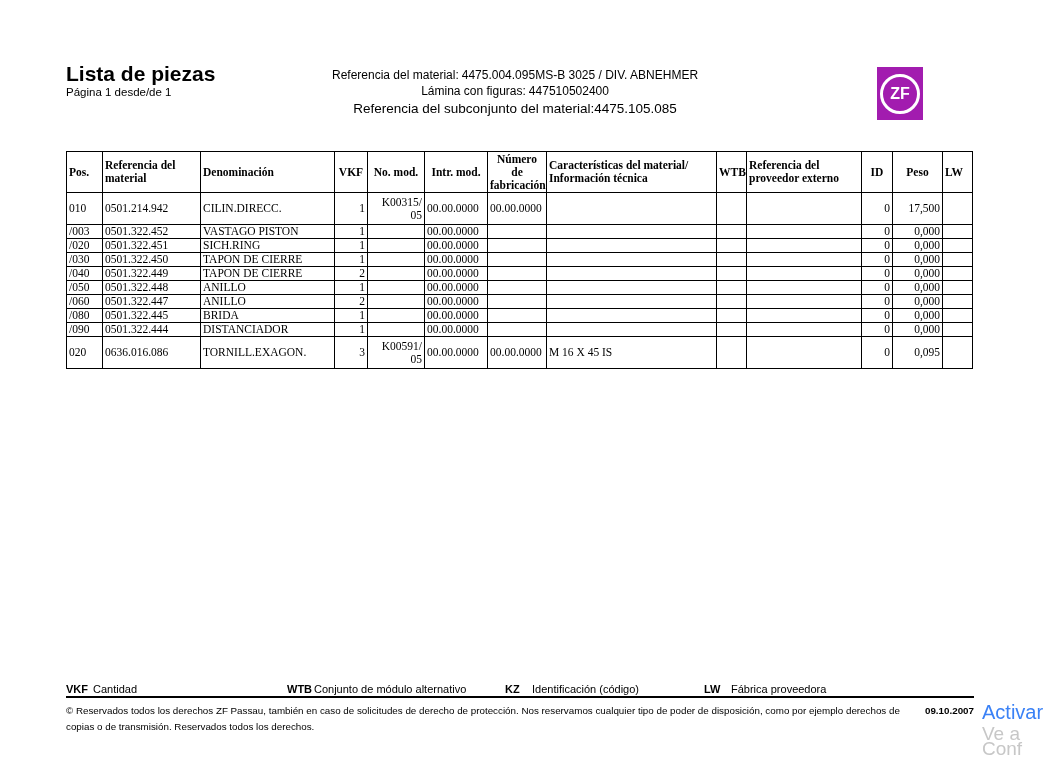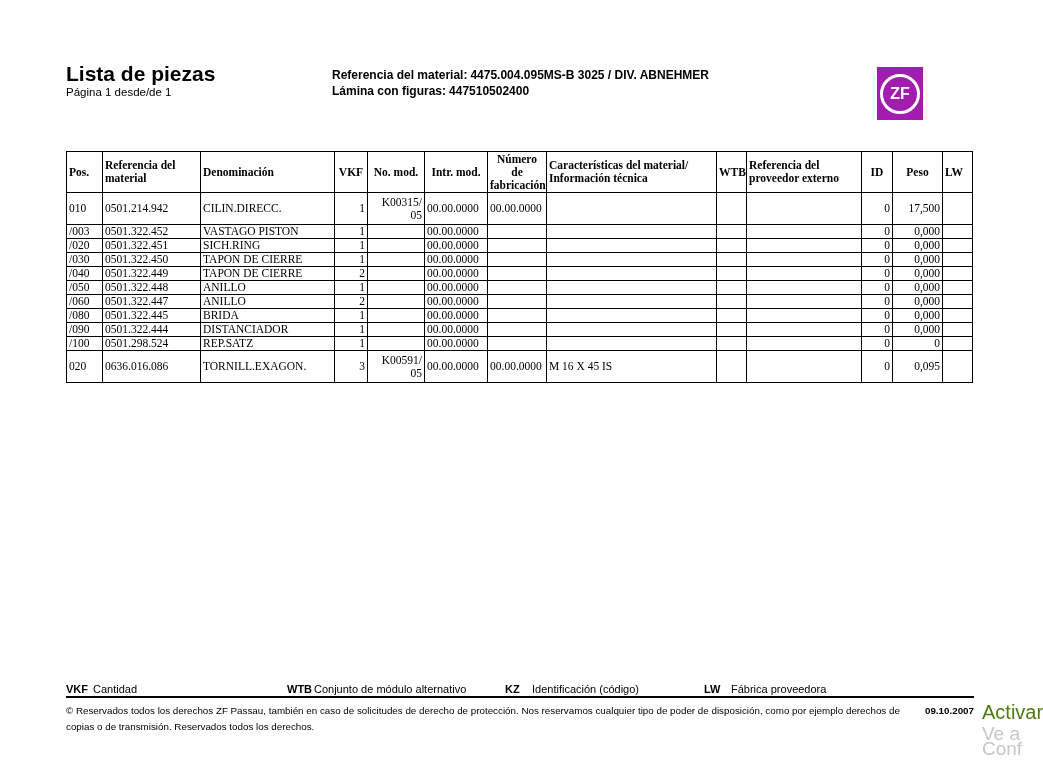--- a/index.html
+++ b/index.html
@@ -11,21 +11,21 @@
     font-family:"Liberation Sans", sans-serif;
     color:#000;
   }
 
   
   .title-block { position:absolute; left:66px; top:63px; }
   .title-main { font-size:21px; font-weight:700; line-height:22px; }
   .title-sub  { font-size:11.5px; line-height:13px; margin-top:1px; }
 
   
-  .header-info { position:absolute; left:332px; top:67px; font-weight:bold; }
+  .header-info { position:absolute; left:332px; top:67px; font-weight:normal;text-align:center; }
   .hi-line { font-size:12px; line-height:16px; white-space:nowrap; }
   .hi-line .val { margin-left:3px; }
   .hi-line .division { margin-left:0; }
   .hi-line3 { font-size:13.5px; line-height:17px; margin-top:1px; white-space:nowrap; }
 
   
   .zf-logo {
     position:absolute; left:877px; top:67px; width:46px; height:53px;
     background:#a21caf; display:flex; align-items:center; justify-content:center;
   }
@@ -72,34 +72,35 @@
   .legend-rule { position:absolute; left:66px; top:696px; width:908px; height:2px; background:#000; }
 
   
   .copyright { position:absolute; left:66px; top:703px; width:908px; font-size:9.8px; line-height:16px; }
   .cop-l1 { display:flex; }
   .cop-text { white-space:nowrap; }
   .cop-date { font-weight:bold; margin-left:auto; white-space:nowrap; }
 
   
   .watermark { position:absolute; left:982px; top:701px; }
-  .wm-1 { font-size:20px; line-height:22px; color:#4d7c0f; }
+  .wm-1 { font-size:20px; line-height:22px; color:#3b82f6; }
   .wm-2 { font-size:19px; line-height:15px; color:#c7c7c7; margin-top:3px; }
 </style>
 </head>
 <body>
 
 <div class="title-block">
   <div class="title-main">Lista de piezas</div>
   <div class="title-sub">Página 1 desde/de 1</div>
 </div>
 
 <div class="header-info">
   <div class="hi-line"><span>Referencia del material:</span><span class="val">4475.004.095</span><span class="division">MS-B 3025 / DIV. ABNEHMER</span></div>
   <div class="hi-line"><span>Lámina con figuras:</span><span class="val">447510502400</span></div>
+  <div class="hi-line3"><span>Referencia del subconjunto del material:</span><span class="val">4475.105.085</span></div>
 </div>
 
 <div class="zf-logo">
   <div class="zf-circle">
     <span class="zf-text">ZF</span>
   </div>
 </div>
 
 <table class="parts">
   <colgroup>
@@ -270,35 +271,20 @@
         <td>00.00.0000</td>
         <td></td>
         <td></td>
         <td></td>
         <td></td>
         <td>0</td>
         <td>0,000</td>
         <td></td>
       </tr>
       <tr>
-        <td>/100</td>
-        <td>0501.298.524</td>
-        <td>REP.SATZ</td>
-        <td>1</td>
-        <td></td>
-        <td>00.00.0000</td>
-        <td></td>
-        <td></td>
-        <td></td>
-        <td></td>
-        <td>0</td>
-        <td>0</td>
-        <td></td>
-      </tr>
-      <tr>
         <td>020</td>
         <td>0636.016.086</td>
         <td>TORNILL.EXAGON.</td>
         <td>3</td>
         <td>K00591/
 05</td>
         <td>00.00.0000</td>
         <td>00.00.0000</td>
         <td>M 16 X 45 IS</td>
         <td></td>

